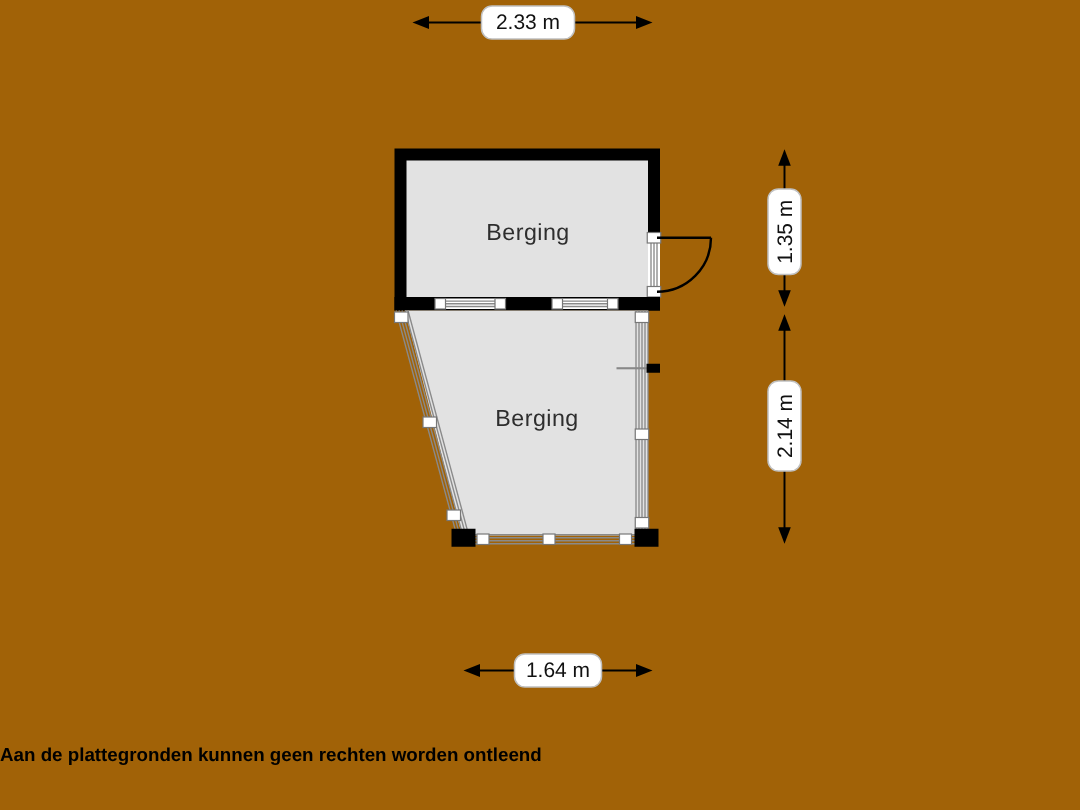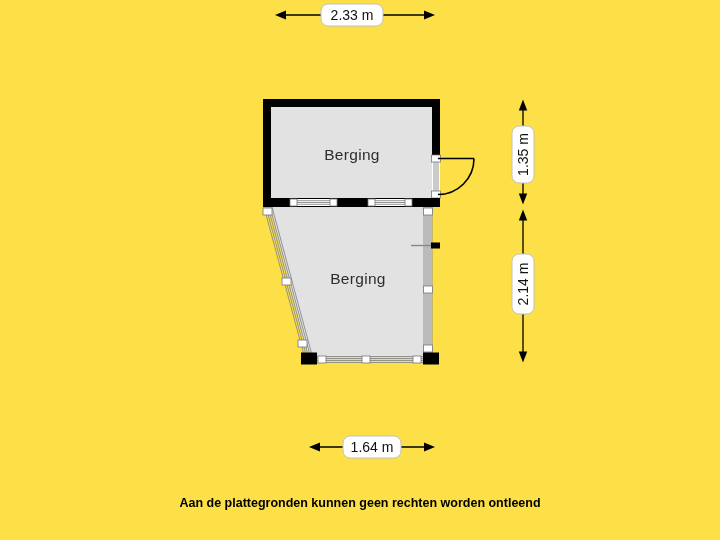--- a/index.html
+++ b/index.html
@@ -5,21 +5,21 @@
   html, body {
     margin: 0;
     padding: 0;
     background: #ffffff;
     font-family: "Liberation Sans", sans-serif;
   }
   .canvas {
     position: relative;
     width: 720px;
     height: 540px;
-    background: #fde047;
+    background: #a16207;
     overflow: hidden;
   }
   svg { position: absolute; top: 0; left: 0; }
   .room-label {
     font-family: "Liberation Sans", sans-serif;
     font-size: 15.5px;
     fill: #2e2e2e;
     letter-spacing: 0.3px;
   }
   .dim-label {
@@ -31,21 +31,20 @@
   .dim-arrow { fill: #000000; }
   .dim-box { fill: #ffffff; stroke: #c0c0c0; stroke-width: 1; }
   .win-line { stroke: #8a8a8a; stroke-width: 0.9; fill: none; }
   .win-sq { fill: #ffffff; stroke: #777777; stroke-width: 0.8; }
   .door-line { stroke: #000000; stroke-width: 1.6; fill: none; }
   .footer {
     position: absolute;
     top: 497px;
     left: 0;
     width: 720px;
-    text-align: center;
     font-weight: bold;
     font-size: 12.5px;
     line-height: 13.5px;
     color: #000000;
   }
 </style>
 </head>
 <body>
 
 <div class="canvas">

